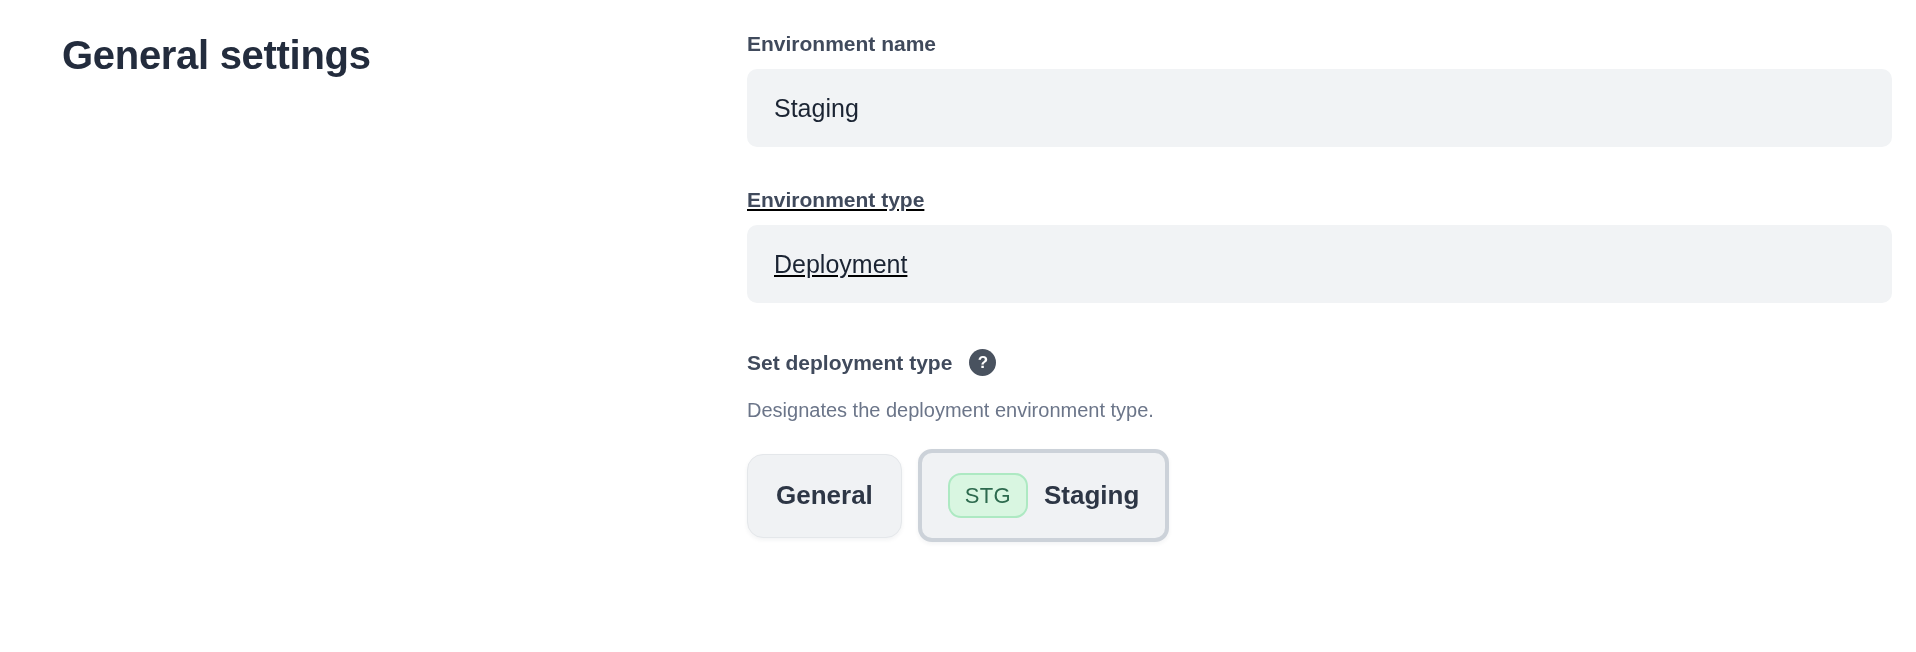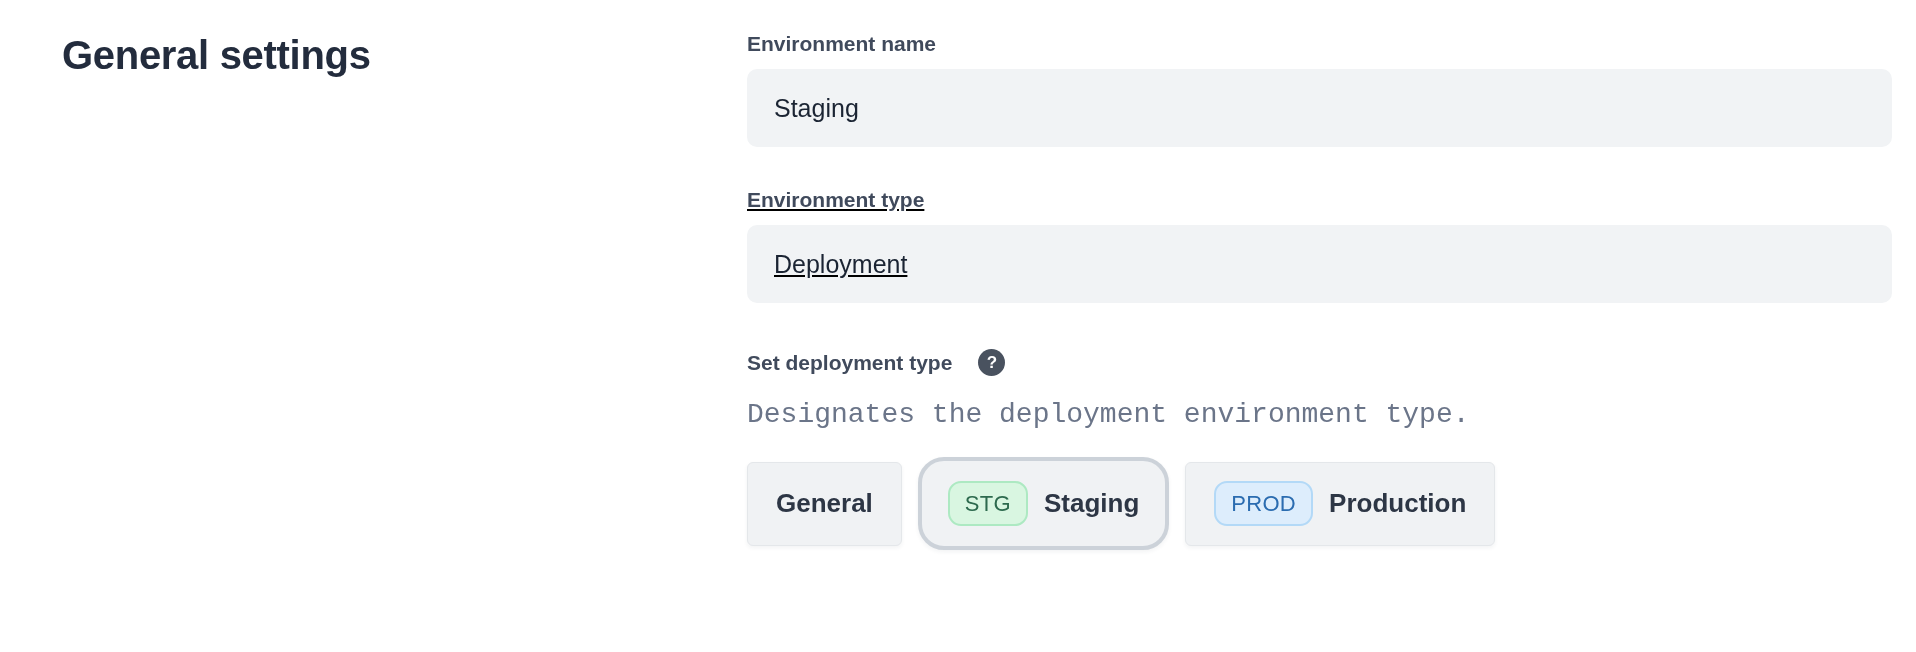--- a/index.html
+++ b/index.html
@@ -38,48 +38,48 @@
 
   .field-type{ margin-top:41px;text-decoration:underline; }
 
   .hint-text{
     margin-top:17px; font-size:25px; line-height:41px; color:var(--muted-text);
     font-weight:400;
   }
 
   .deploy-section{ margin-top:46px; }
 
-  .label-row{ display:flex; align-items:center; gap:26px; }
+  .label-row{ display:flex; align-items:center; gap:17px; }
 
   .help-icon{
     width:27px; height:27px; border-radius:50%;
     background:var(--help-icon-bg); color:#ffffff;
     display:flex; align-items:center; justify-content:center;
     font-size:17px; font-weight:700; cursor:pointer; user-select:none;
   }
 
   .deploy-desc{
-    margin-top:23px; font-size:28px; color:var(--muted-text); font-weight:400;font-family:Liberation Mono, monospace;
+    margin-top:23px; font-size:20px; color:var(--muted-text); font-weight:400;
   }
 
   .btn-row{
     margin-top:27px; display:flex; align-items:center; gap:16px;
   }
 
   .opt-btn{
     display:flex; align-items:center; gap:16px;
     height:84px; padding:12px 28px;
     background:var(--button-bg);
-    border:1px solid var(--button-border); border-radius:6px;
+    border:1px solid var(--button-border); border-radius:16px;
     box-shadow:0 2px 4px rgba(40,50,70,0.06);
     font-family:inherit; font-size:26px; font-weight:700; color:var(--button-text);
     cursor:pointer;
   }
   .opt-btn.selected{
-    border:4px solid var(--selected-border); border-radius:26px;
+    border:4px solid var(--selected-border); border-radius:14px;
     height:93px; padding:0 26px;
   }
 
   .env-badge{
     display:flex; align-items:center; height:45px; padding:0 15px;
     border-radius:13px; font-size:22px; font-weight:400; letter-spacing:0.3px;
   }
   .env-badge.stg{
     background:var(--stg-badge-bg);
     border:2px solid var(--stg-badge-border);
@@ -119,21 +119,17 @@
 
       <button class="opt-btn">
         <span>General</span>
       </button>
 
       <button class="opt-btn selected">
         <span class="env-badge stg">STG</span>
         <span>Staging</span>
       </button>
 
-      <button class="opt-btn">
-        <span class="env-badge prod">PROD</span>
-        <span>Production</span>
-      </button>
 
     </div>
   </div>
 
 </div>
 
 </body></html>

